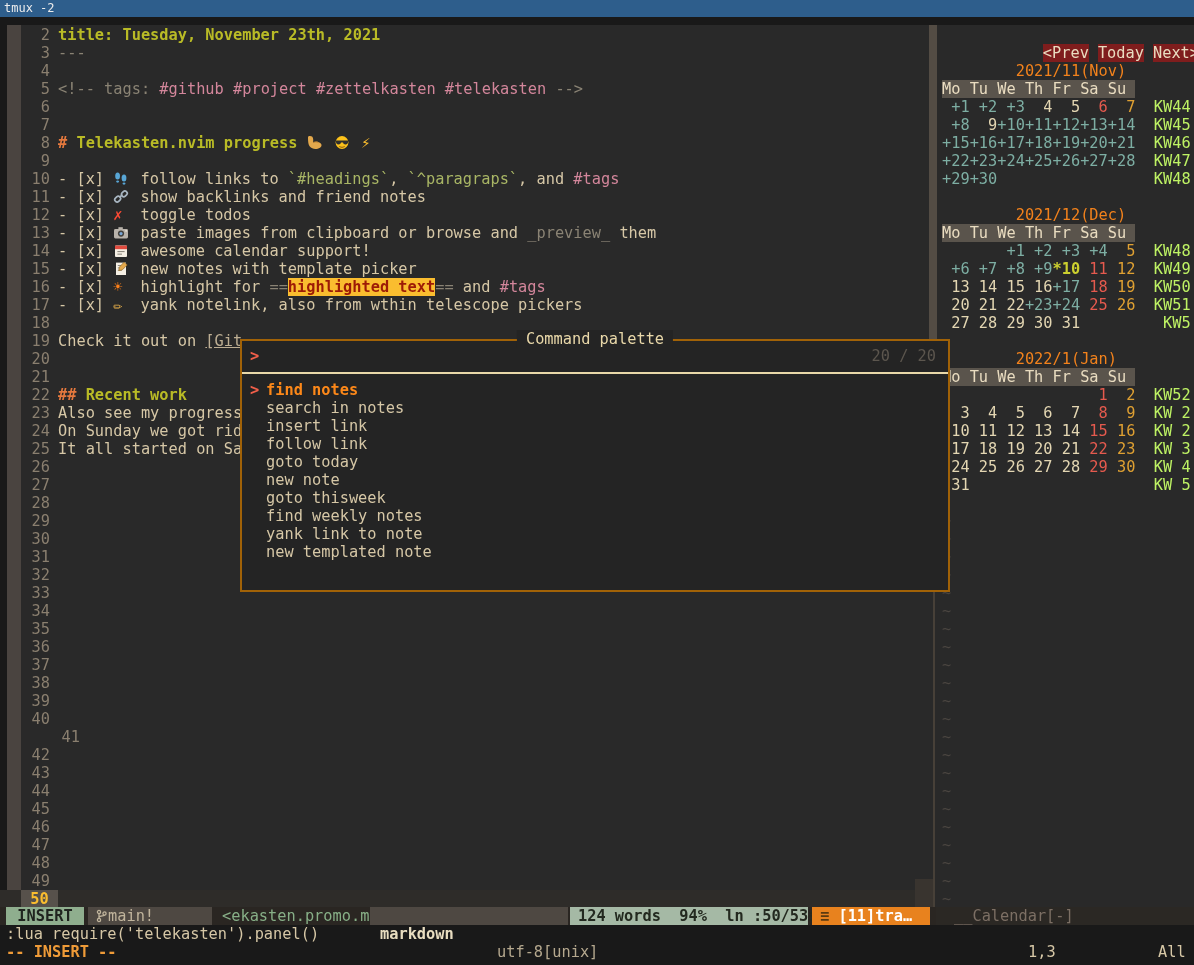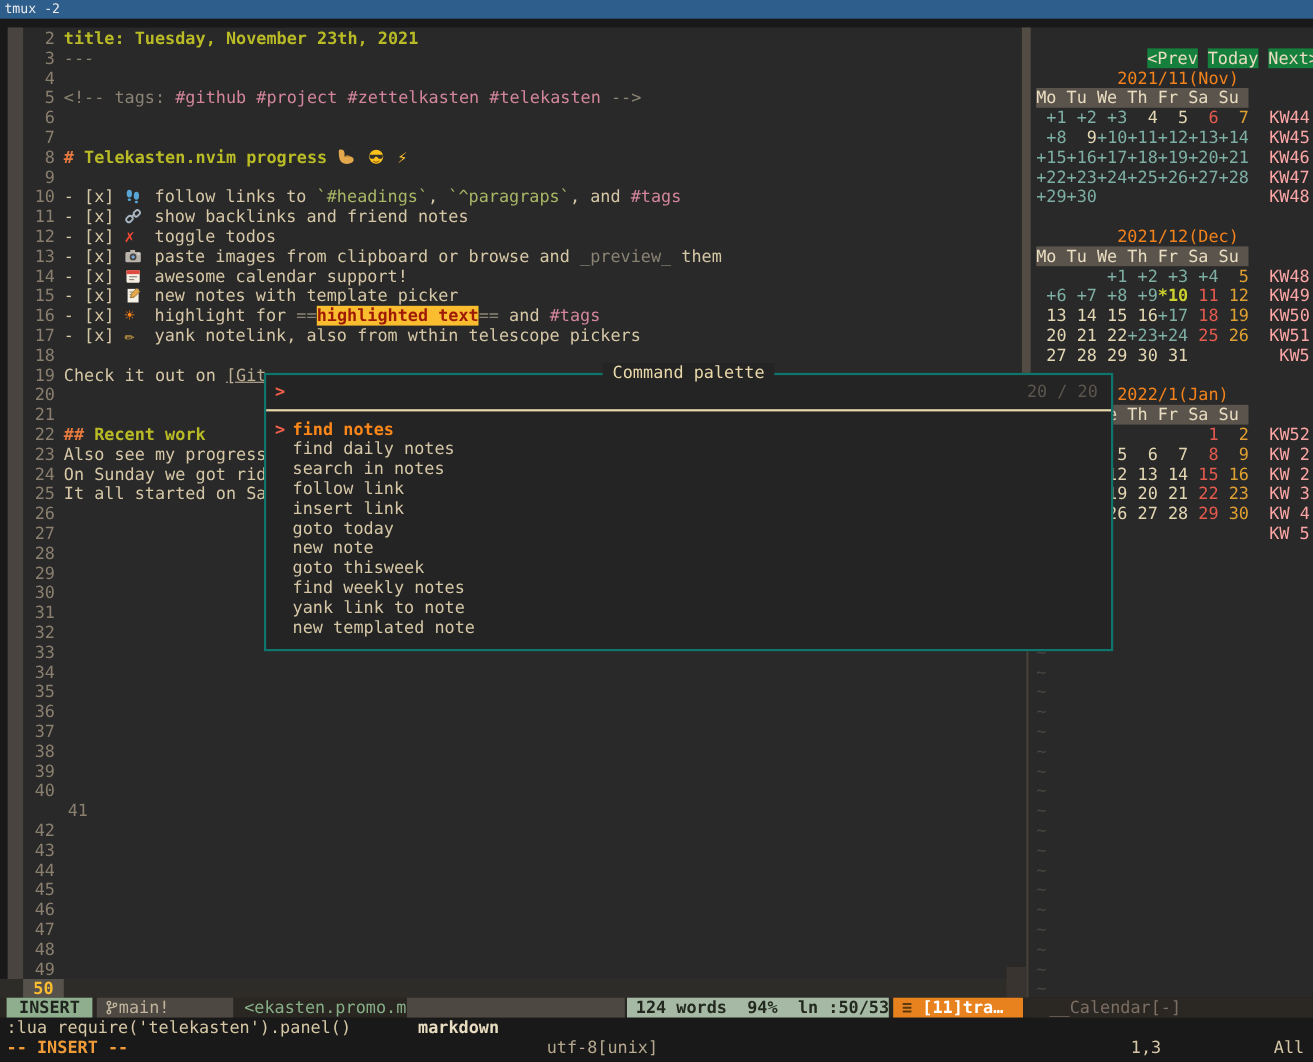--- a/index.html
+++ b/index.html
@@ -36,34 +36,34 @@
   .icon{display:inline-block;width:18px;height:15px;vertical-align:-2px}
   .icon svg{display:inline-block}
   
   #calendar-lines{position:absolute;left:942px;top:26px;width:252px;}
   .cal-row{position:absolute;left:0;height:18px;white-space:pre;}
   .s-teal{color:#7daea3}
   .s-day{color:#e3d6b2}
   .s-sat{color:#e55a4e}
   .s-sunday{color:#dfa032}
   .s-today{color:#ccd02f;font-weight:bold}
-  .s-kw{color:#fca5a5}
+  .s-kw{color:#bef264}
   .s-mtitle{color:#f2821c}
   .s-hdr{background:#5a544c;color:#e9dcc0}
   .s-tilde{color:#4a4540}
   .cal-nav{position:absolute;left:1006px;top:26px;height:18px;white-space:pre;z-index:2;}
-  .cal-btn{background:#15803d;color:#e9dcc0;padding:0 0;}
+  .cal-btn{background:#7f1d1d;color:#e9dcc0;padding:0 0;}
   .cal-nav .gap{display:inline-block;width:9px;}
   
   .win-sep{position:absolute;left:933px;top:25px;width:2px;height:882px;background:#474038;}
   .sb-thumb{position:absolute;left:929px;top:25px;width:8px;height:565px;background:#534c44;}
   .sb-cursor{position:absolute;left:915px;top:879px;width:18px;height:28px;background:#39342f;}
   
-  #palette{position:absolute;left:240px;top:339px;width:772px;height:253px;background:#242424;
-    border:2px solid #0f766e;box-sizing:border-box;z-index:6;}
+  #palette{position:absolute;left:240px;top:339px;width:710px;height:253px;background:#242424;
+    border:2px solid #a16207;box-sizing:border-box;z-index:6;}
   .pal-title{position:absolute;top:-11px;left:50%;transform:translateX(-50%);
     background:#242424;padding:0 9px;color:#e9d8a9;white-space:pre;}
   .pal-prompt{position:relative;height:31px;line-height:30px;}
   .pal-caret{position:absolute;left:8px;color:#f25f4a;font-weight:bold;}
   .pal-count{position:absolute;right:12px;color:#5c564e;}
   .pal-div{height:0;border-top:2px solid #e9d8a9;}
   .pal-list{position:relative;padding-top:7px;}
   .pal-item{height:18px;line-height:18px;padding-left:8px;white-space:pre;color:#d6c7a6;}
   .pal-item .sel-caret{display:inline-block;width:16px;color:#f25f4a;font-weight:bold;}
   .pal-item.selected .pal-label{color:#fd8819;font-weight:bold;}
@@ -243,24 +243,23 @@
 
   <div id="palette">
     <div class="pal-title">Command palette</div>
     <div class="pal-prompt">
       <span class="pal-caret">&gt;</span>
       <span class="pal-count">20 / 20</span>
     </div>
     <div class="pal-div"></div>
     <div class="pal-list">
         <div class="pal-item selected"><span class="sel-caret">&gt;</span><span class="pal-label">find notes</span></div>
-        <div class="pal-item"><span class="sel-caret"> </span><span class="pal-label">find daily notes</span></div>
         <div class="pal-item"><span class="sel-caret"> </span><span class="pal-label">search in notes</span></div>
+        <div class="pal-item"><span class="sel-caret"> </span><span class="pal-label">insert link</span></div>
         <div class="pal-item"><span class="sel-caret"> </span><span class="pal-label">follow link</span></div>
-        <div class="pal-item"><span class="sel-caret"> </span><span class="pal-label">insert link</span></div>
         <div class="pal-item"><span class="sel-caret"> </span><span class="pal-label">goto today</span></div>
         <div class="pal-item"><span class="sel-caret"> </span><span class="pal-label">new note</span></div>
         <div class="pal-item"><span class="sel-caret"> </span><span class="pal-label">goto thisweek</span></div>
         <div class="pal-item"><span class="sel-caret"> </span><span class="pal-label">find weekly notes</span></div>
         <div class="pal-item"><span class="sel-caret"> </span><span class="pal-label">yank link to note</span></div>
         <div class="pal-item"><span class="sel-caret"> </span><span class="pal-label">new templated note</span></div>
       </div>
   </div>
 
   <div id="statusline">

